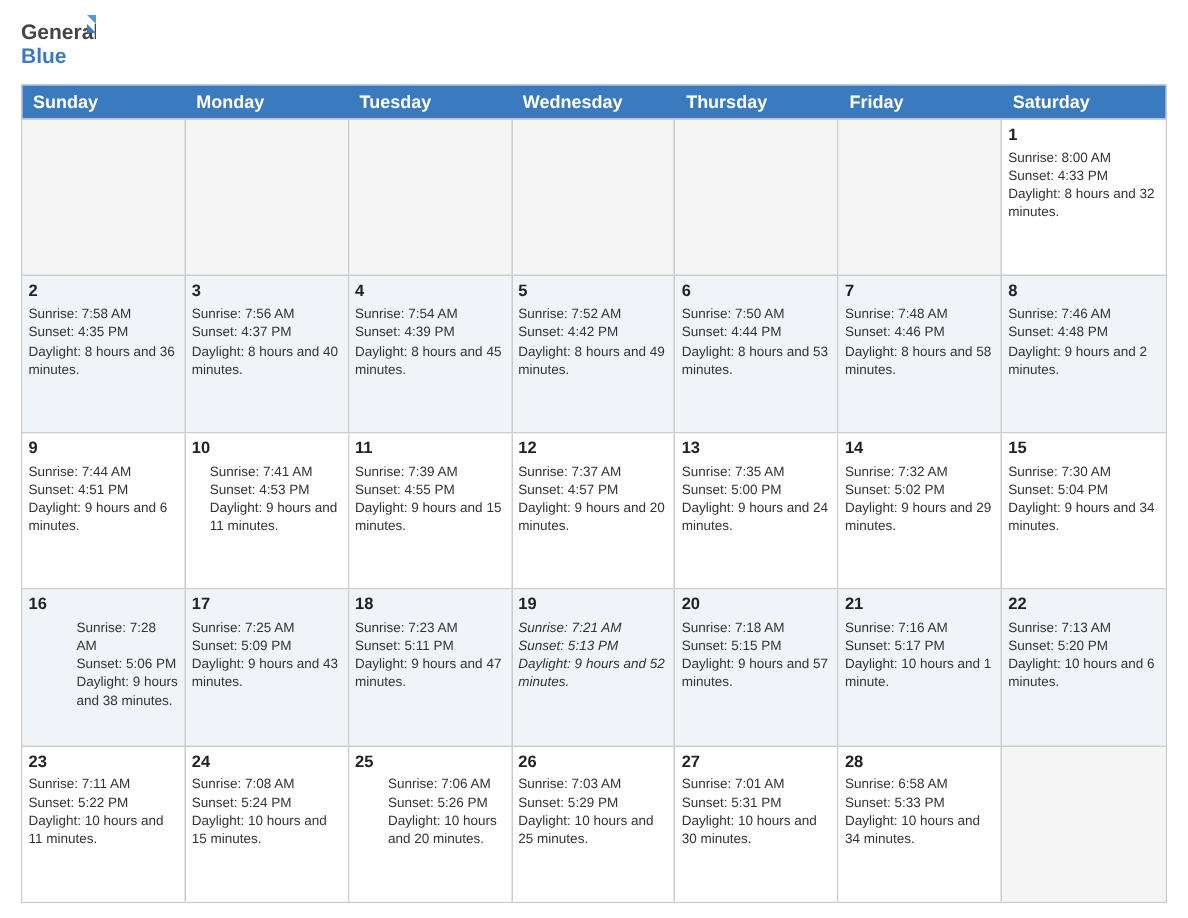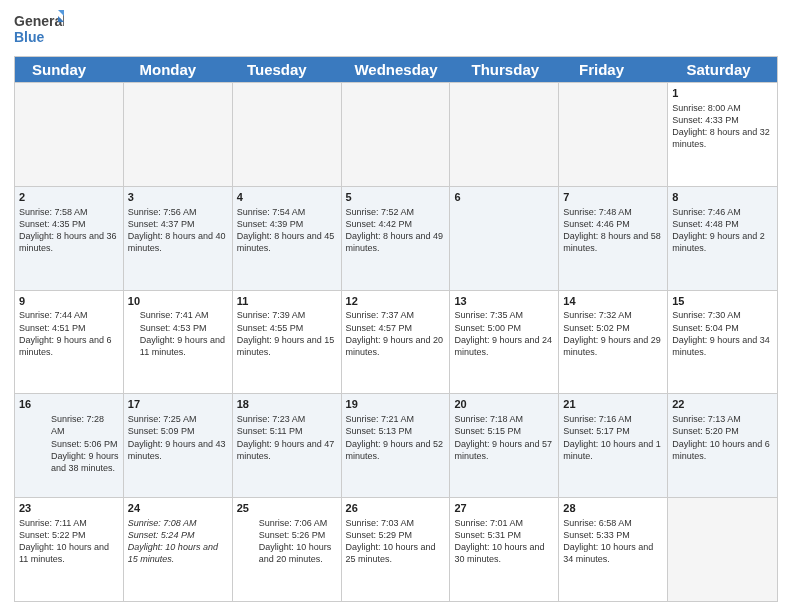--- a/index.html
+++ b/index.html
@@ -47,23 +47,23 @@
       flex-direction: column;
       border: 1px solid #ccc;
     }
     .cal-header {
       display: grid;
       grid-template-columns: repeat(7, 1fr);
       background: #3a7abf;
     }
     .cal-header-cell {
       color: #fff;
-      font-size: 15px;
+      font-size: 12px;
       font-weight: bold;
-      padding: 4px 17px;
+      padding: 4px 7px;
       text-align: left;
     }
     .cal-body {
       flex: 1;
       display: flex;
       flex-direction: column;
     }
     .cal-row {
       display: grid;
       grid-template-columns: repeat(7, 1fr);
@@ -166,20 +166,23 @@
 Daylight: 8 hours and 45 minutes.</div>
           </div>
           <div class="cal-cell shaded">
             <span class="day-num">5</span>
             <div style="white-space: pre-line;">Sunrise: 7:52 AM
 Sunset: 4:42 PM
 Daylight: 8 hours and 49 minutes.</div>
           </div>
           <div class="cal-cell shaded">
             <span class="day-num">6</span>
+            <div style="white-space: pre-line;">Sunrise: 7:50 AM
+Sunset: 4:44 PM
+Daylight: 8 hours and 53 minutes.</div>
           </div>
           <div class="cal-cell shaded">
             <span class="day-num">7</span>
             <div style="white-space: pre-line;">Sunrise: 7:48 AM
 Sunset: 4:46 PM
 Daylight: 8 hours and 58 minutes.</div>
           </div>
           <div class="cal-cell shaded">
             <span class="day-num">8</span>
             <div style="white-space: pre-line;">Sunrise: 7:46 AM
@@ -245,21 +248,21 @@
 Daylight: 9 hours and 43 minutes.</div>
           </div>
           <div class="cal-cell shaded">
             <span class="day-num">18</span>
             <div style="white-space: pre-line;">Sunrise: 7:23 AM
 Sunset: 5:11 PM
 Daylight: 9 hours and 47 minutes.</div>
           </div>
           <div class="cal-cell shaded">
             <span class="day-num">19</span>
-            <div style="white-space: pre-line;">Sunrise: 7:21 AM
+            <div style="white-space: pre-line; font-style: italic;">Sunrise: 7:21 AM
 Sunset: 5:13 PM
 Daylight: 9 hours and 52 minutes.</div>
           </div>
           <div class="cal-cell shaded">
             <span class="day-num">20</span>
             <div style="white-space: pre-line;">Sunrise: 7:18 AM
 Sunset: 5:15 PM
 Daylight: 9 hours and 57 minutes.</div>
           </div>
           <div class="cal-cell shaded">
@@ -277,21 +280,21 @@
         </div>
         <div class="cal-row">
           <div class="cal-cell">
             <span class="day-num">23</span>
             <div style="white-space: pre-line;">Sunrise: 7:11 AM
 Sunset: 5:22 PM
 Daylight: 10 hours and 11 minutes.</div>
           </div>
           <div class="cal-cell">
             <span class="day-num">24</span>
-            <div style="white-space: pre-line; font-style: italic;">Sunrise: 7:08 AM
+            <div style="white-space: pre-line;">Sunrise: 7:08 AM
 Sunset: 5:24 PM
 Daylight: 10 hours and 15 minutes.</div>
           </div>
           <div class="cal-cell">
             <span class="day-num">25</span>
             <div style="white-space: pre-line; margin-left: 22px;">Sunrise: 7:06 AM
 Sunset: 5:26 PM
 Daylight: 10 hours and 20 minutes.</div>
           </div>
           <div class="cal-cell">

